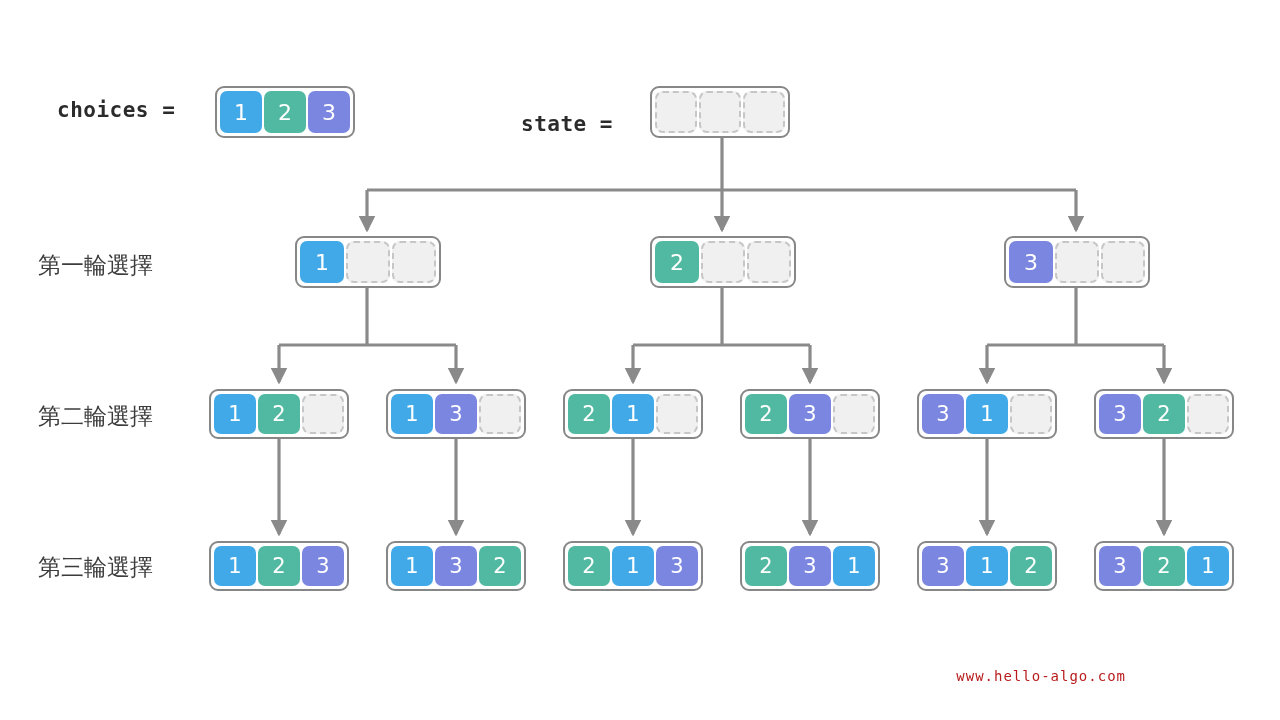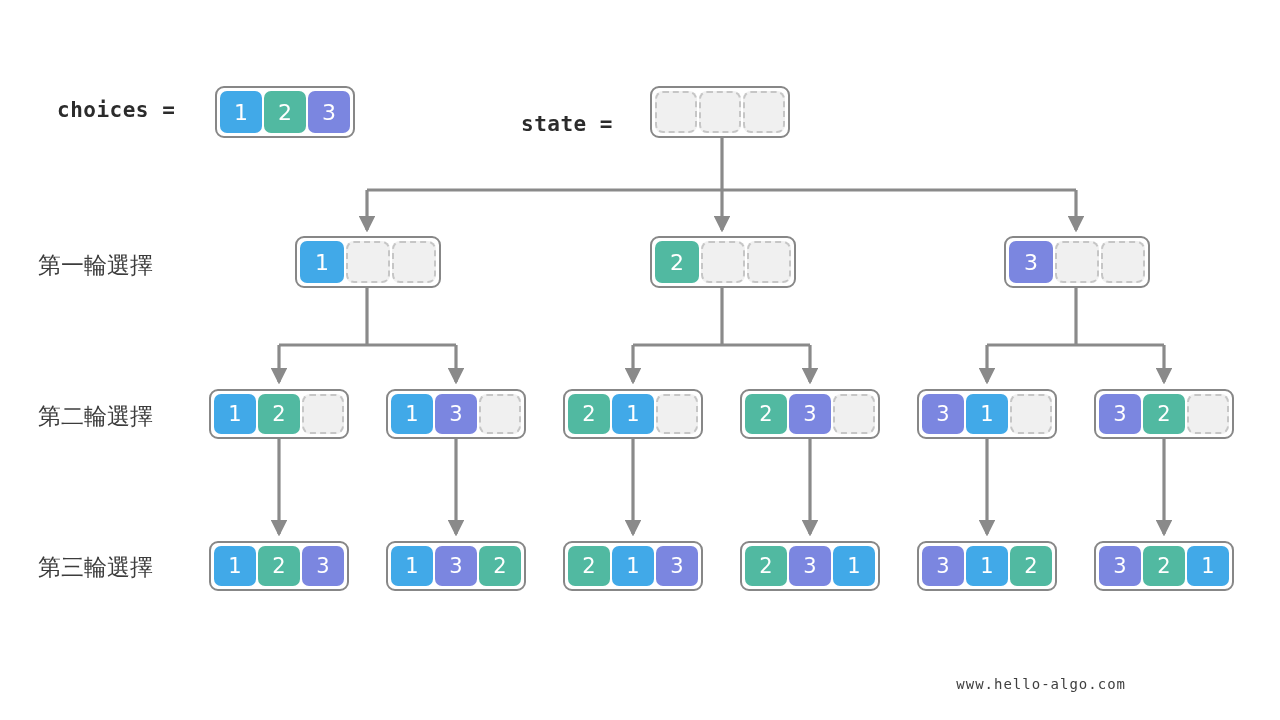--- a/index.html
+++ b/index.html
@@ -81,24 +81,24 @@
   
   .size-top .cell   { width: 42px; height: 42px; font-size: 22px; }
   .size-lvl1 .cell  { width: 44px; height: 42px; font-size: 22px; }
   .size-lvl2 .cell  { width: 42px; height: 40px; font-size: 21px; }
   .size-lvl3 .cell  { width: 42px; height: 40px; font-size: 21px; }
 
   
   .watermark {
     position: absolute;
     right: 26px;
-    bottom: 28px;
+    bottom: 36px;
     font-family: "DejaVu Sans Mono", "Liberation Mono", monospace;
     font-size: 14px;
-    color: #404040;
+    color: #b91c1c;
     letter-spacing: 1px;
     white-space: nowrap;
   }
 </style>
 </head>
 <body>
 
 <div id="stage">
 
   <svg id="edges" viewBox="0 0 1280 720" xmlns="http://www.w3.org/2000/svg">

